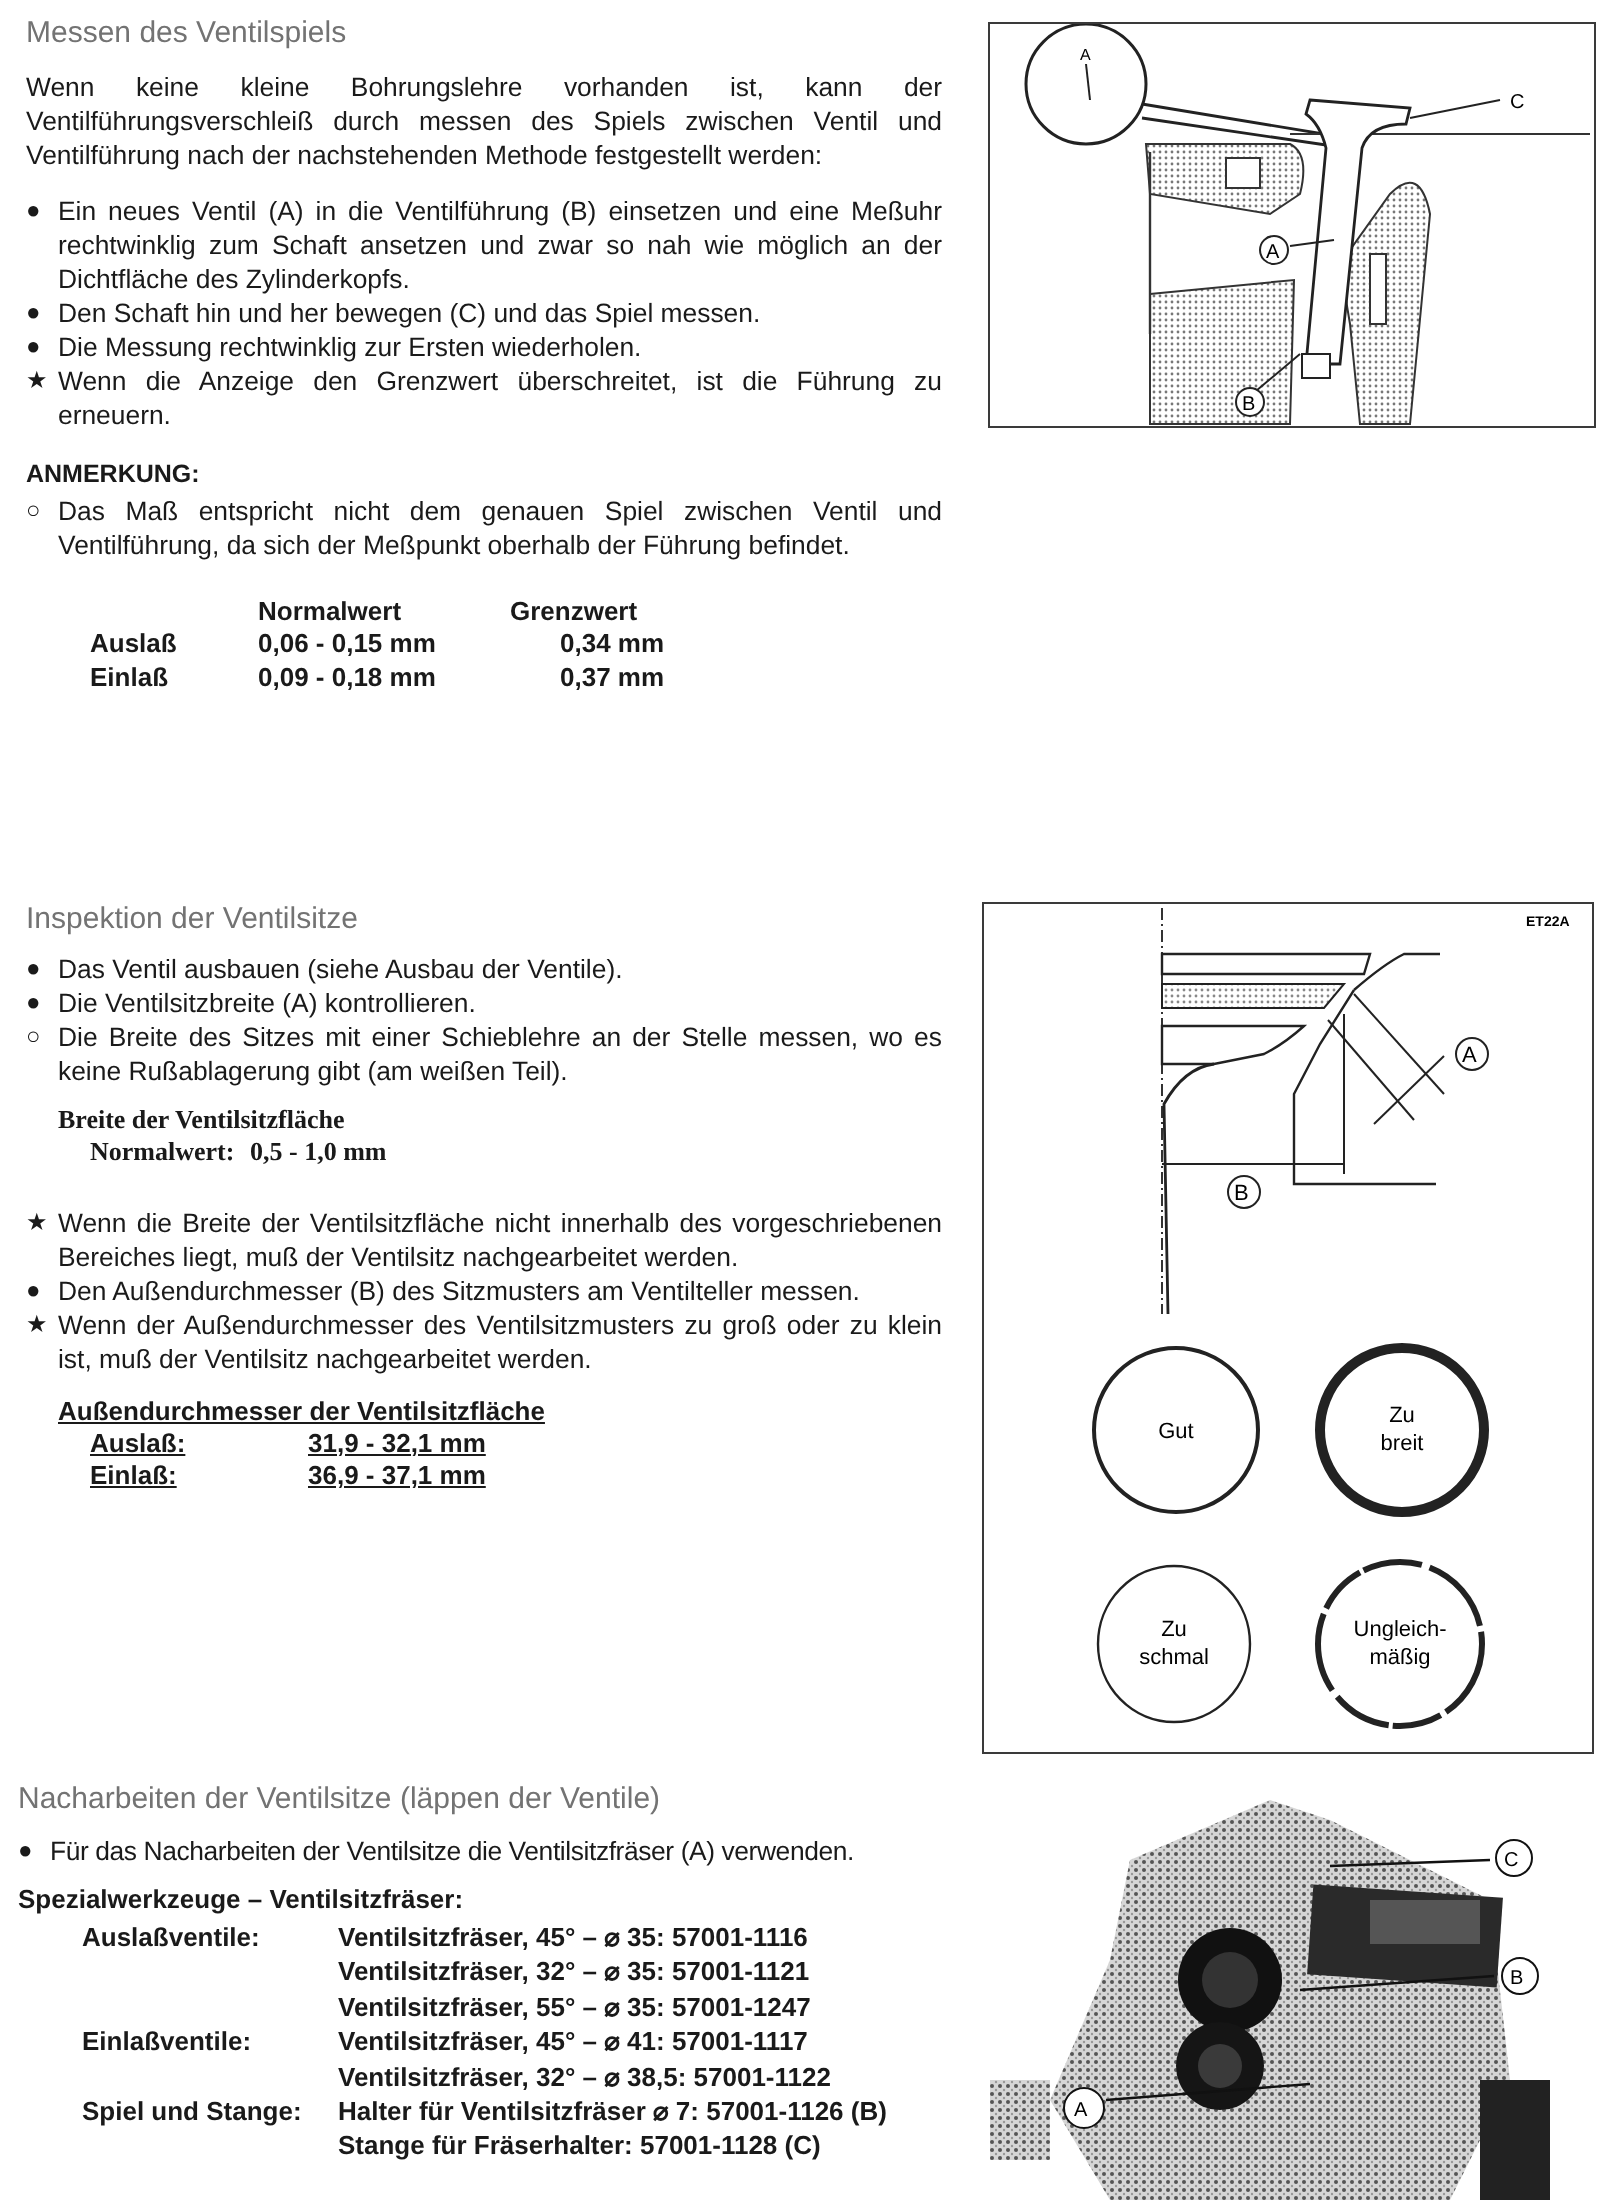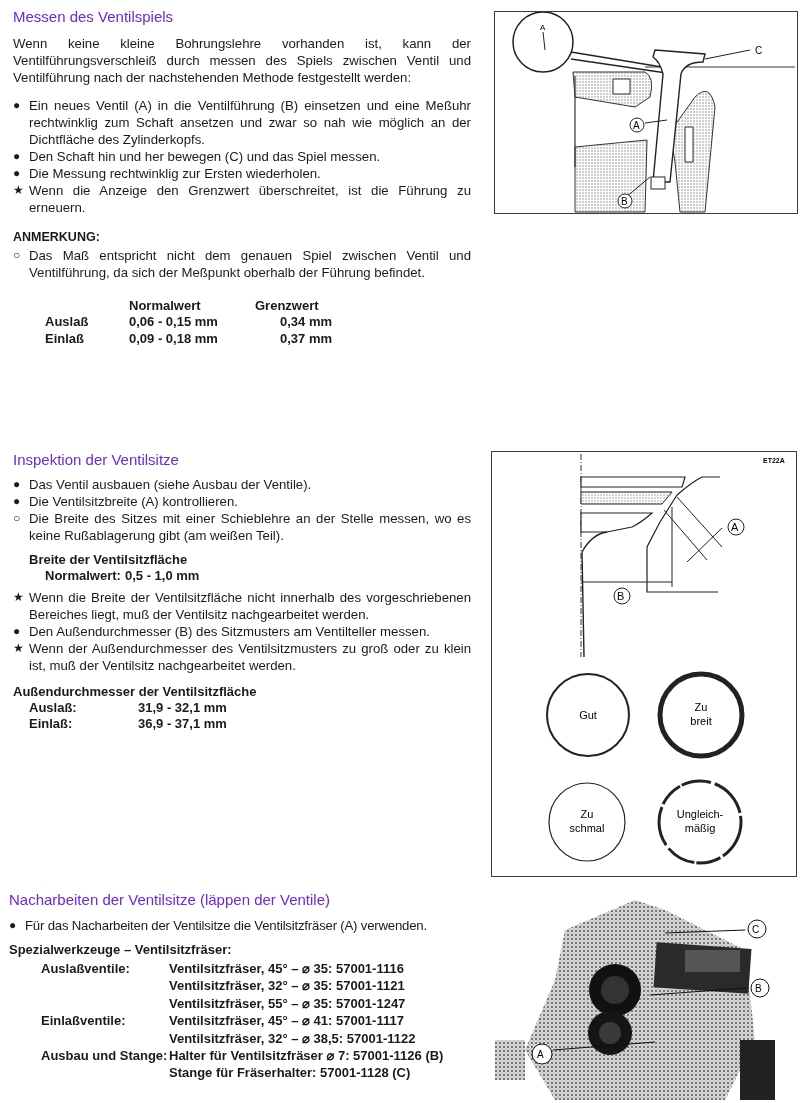--- a/index.html
+++ b/index.html
@@ -1,19 +1,19 @@
 <!DOCTYPE html>
 <html><head>
 <meta charset="utf-8">
 <style>
   html, body { margin: 0; padding: 0; background: #ffffff; }
   body { width: 800px; height: 1103px; position: relative; overflow: hidden;
          font-family: "Liberation Sans", sans-serif; color: #1a1a1a; }
   .abs { position: absolute; }
-  .h { font-size: 15px; font-weight: normal; color: #6d28d9; margin: 0; }
+  .h { font-size: 15px; font-weight: normal; color: #737373; margin: 0; }
   .p { font-size: 13.2px; line-height: 17.2px; text-align: justify; margin: 0; }
   .list { margin: 0; padding: 0; list-style: none; font-size: 13.2px; line-height: 17px; }
   .list li { position: relative; padding-left: 16px; text-align: justify; }
   .list li .mk { position: absolute; left: 0; top: 0; width: 14px; font-size: 12px; }
   .b13 { font-size: 13px; font-weight: bold; }
   .spec-row { display: flex; font-size: 13px; font-weight: bold; line-height: 16.5px; }
   .fig { position: absolute; border: 1.5px solid #3a3a3a; background: #fff; }
   svg text { font-family: "Liberation Sans", sans-serif; }
   .tool-row { display: flex; font-size: 13px; font-weight: bold; line-height: 17.4px; }
   .tool-row .lab { width: 143px; padding-left: 15px; box-sizing: border-box; }
@@ -90,33 +90,33 @@
   </svg>
 </div>
 
 <div class="abs" style="left:13px; top:451px; width:458px;">
   <h2 class="h" style="margin-bottom:8px;">Inspektion der Ventilsitze</h2>
   <ul class="list">
     <li><span class="mk">●</span><span>Das Ventil ausbauen (siehe Ausbau der Ventile).</span></li>
     <li><span class="mk">●</span><span>Die Ventilsitzbreite (A) kontrollieren.</span></li>
     <li><span class="mk">○</span><span>Die Breite des Sitzes mit einer Schieblehre an der Stelle messen, wo es keine Rußablagerung gibt (am weißen Teil).</span></li>
   </ul>
-  <div style="margin-top:7px; margin-left:16px; margin-bottom:4px;">
+  <div style="margin-top:7px; margin-left:16px; margin-bottom:18px;font-family:Liberation Serif, serif;">
     <div class="b13" style="line-height:17px;">Breite der Ventilsitzfläche</div>
     <div class="spec-row">
       <span style="width:96px; padding-left:16px; box-sizing:border-box;">Normalwert:</span>
       <span>0,5 - 1,0 mm</span>
     </div>
   </div>
   <ul class="list">
     <li><span class="mk">★</span><span>Wenn die Breite der Ventilsitzfläche nicht innerhalb des vorgeschriebenen Bereiches liegt, muß der Ventilsitz nachgearbeitet werden.</span></li>
     <li><span class="mk">●</span><span>Den Außendurchmesser (B) des Sitzmusters am Ventilteller messen.</span></li>
     <li><span class="mk">★</span><span>Wenn der Außendurchmesser des Ventilsitzmusters zu groß oder zu klein ist, muß der Ventilsitz nachgearbeitet werden.</span></li>
   </ul>
-  <div style="margin-top:9px; ">
+  <div style="margin-top:9px; margin-left:16px;text-decoration:underline;">
     <div class="b13" style="line-height:17px;">Außendurchmesser der Ventilsitzfläche</div>
     <div class="spec-row">
       <span style="width:125px; padding-left:16px; box-sizing:border-box;">Auslaß:</span>
       <span>31,9 - 32,1 mm</span>
     </div>
     <div class="spec-row">
       <span style="width:125px; padding-left:16px; box-sizing:border-box;">Einlaß:</span>
       <span>36,9 - 37,1 mm</span>
     </div>
   </div>
@@ -196,21 +196,21 @@
       </div>
     <div class="tool-row">
         <span class="lab">Einlaßventile:</span>
         <span>Ventilsitzfräser, 45° – ⌀ 41: 57001-1117</span>
       </div>
     <div class="tool-row">
         <span class="lab"></span>
         <span>Ventilsitzfräser, 32° – ⌀ 38,5: 57001-1122</span>
       </div>
     <div class="tool-row">
-        <span class="lab">Ausbau und Stange:</span>
+        <span class="lab">Spiel und Stange:</span>
         <span>Halter für Ventilsitzfräser ⌀ 7: 57001-1126 (B)</span>
       </div>
     <div class="tool-row">
         <span class="lab"></span>
         <span>Stange für Fräserhalter: 57001-1128 (C)</span>
       </div>
   </div>
 </div>
 
 <div class="abs" style="left:495px; top:890px; width:305px; height:213px;">

